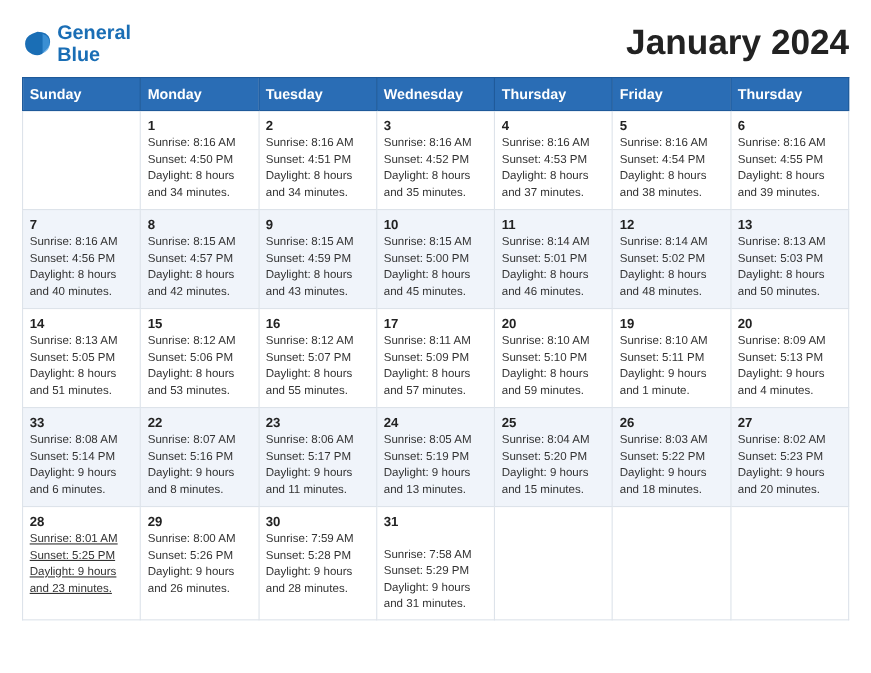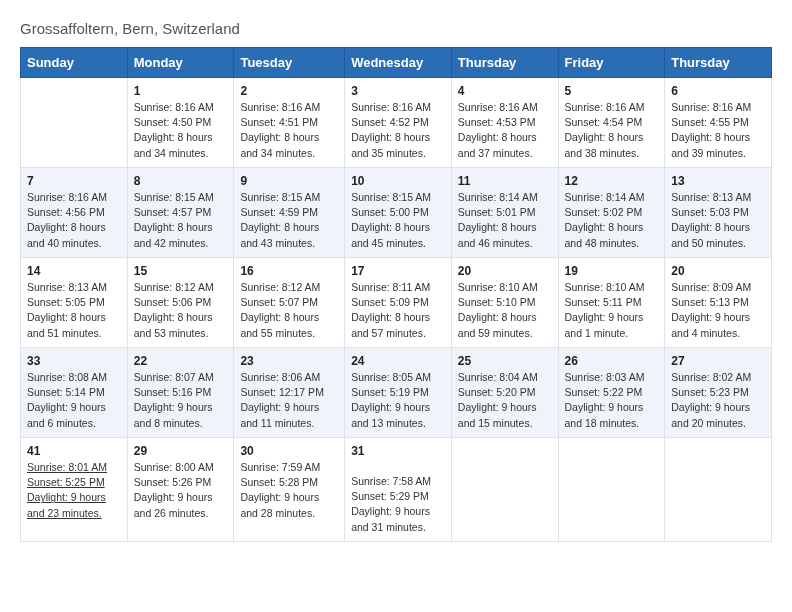--- a/index.html
+++ b/index.html
@@ -86,22 +86,32 @@
     .day-info {
       color: #333;
       font-size: 10.5px;
       line-height: 1.45;
     }
   </style>
 </head>
 <body>
 
 <div class="header">
+  <div class="logo">
+    <svg class="logo-icon" viewBox="0 0 30 30">
+      <path d="M15 3 Q25 3 27 10 Q29 17 22 22 Q18 28 10 25 Q3 22 3 15 Q3 8 10 5 Z" fill="#1a6eb5"></path>
+      <path d="M20 5 Q28 8 27 16 Q26 22 20 24" fill="#4a9de0" opacity="0.7"></path>
+    </svg>
+    <div class="logo-text">
+      <div><span>General</span></div>
+      <div><span style="color:#1a6eb5;">Blue</span></div>
+    </div>
+  </div>
   <div class="title-block">
-    <div class="subtitle">Grossaffoltern, Bern, Switzerland</div>
+    <div class="main-title">January 2024</div>
   </div>
 </div>
 
 <table>
   <thead>
     <tr>
     <th>Sunday</th>
         <th>Monday</th>
         <th>Tuesday</th>
         <th>Wednesday</th>
@@ -269,21 +279,21 @@
         <td>
           <div class="day-num">22</div>
           <div class="day-info" style="white-space: pre-line;">Sunrise: 8:07 AM
 Sunset: 5:16 PM
 Daylight: 9 hours
 and 8 minutes.</div>
         </td>
         <td>
           <div class="day-num">23</div>
           <div class="day-info" style="white-space: pre-line;">Sunrise: 8:06 AM
-Sunset: 12:17 PM
+Sunset: 5:17 PM
 Daylight: 9 hours
 and 11 minutes.</div>
         </td>
         <td>
           <div class="day-num">24</div>
           <div class="day-info" style="white-space: pre-line;">Sunrise: 8:05 AM
 Sunset: 5:19 PM
 Daylight: 9 hours
 and 13 minutes.</div>
         </td>
@@ -304,21 +314,21 @@
         <td>
           <div class="day-num">27</div>
           <div class="day-info" style="white-space: pre-line;">Sunrise: 8:02 AM
 Sunset: 5:23 PM
 Daylight: 9 hours
 and 20 minutes.</div>
         </td>
       </tr>
       <tr>
         <td>
-          <div class="day-num">41</div>
+          <div class="day-num">28</div>
           <div class="day-info" style="white-space: pre-line; text-decoration: underline;">Sunrise: 8:01 AM
 Sunset: 5:25 PM
 Daylight: 9 hours
 and 23 minutes.</div>
         </td>
         <td>
           <div class="day-num">29</div>
           <div class="day-info" style="white-space: pre-line;">Sunrise: 8:00 AM
 Sunset: 5:26 PM
 Daylight: 9 hours

